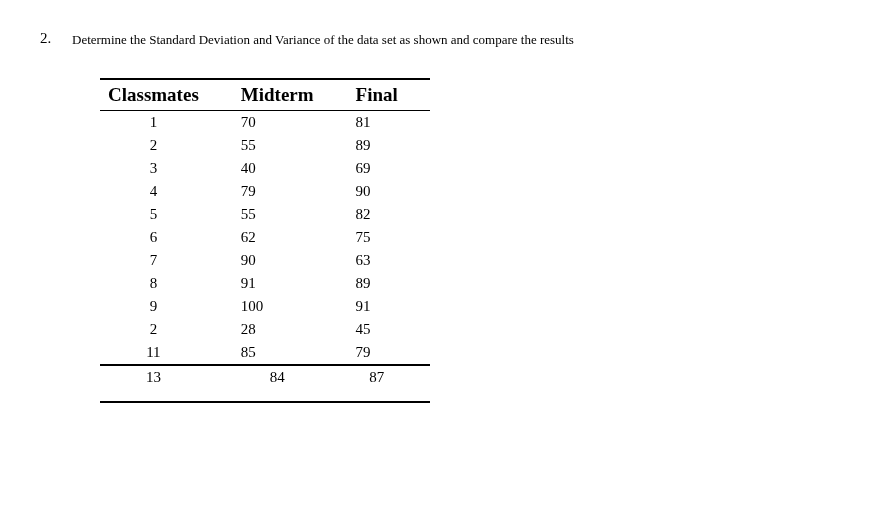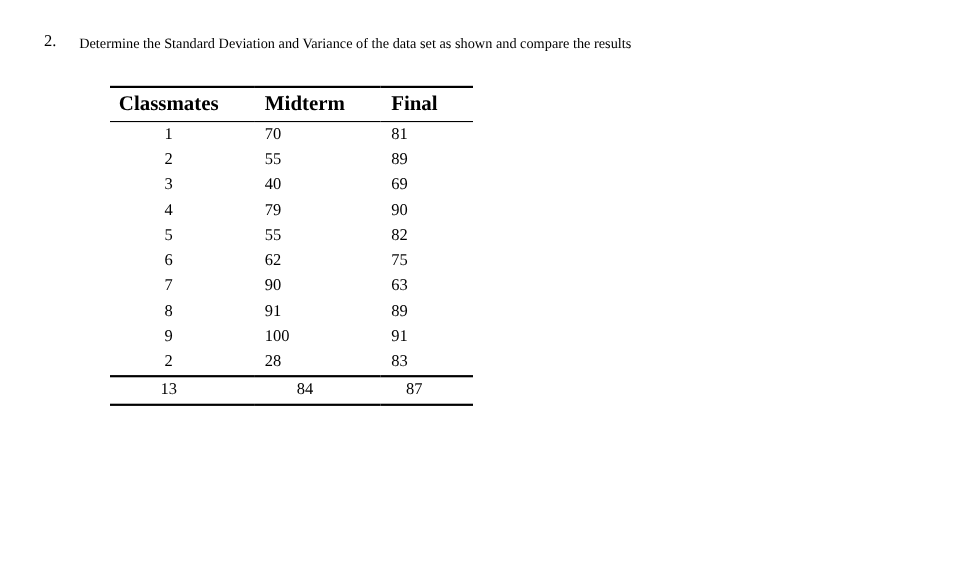--- a/index.html
+++ b/index.html
@@ -74,21 +74,21 @@
     }
 
     tbody tr td:first-child {
       text-align: center;
       padding-left: 8px;
     }
 
     tfoot tr td {
       border-top: 2.5px solid #000;
       border-bottom: 2.5px solid #000;
-      padding: 3px 32px 4px 10px;
+      padding: 3px 32px 15px 10px;
       font-size: 15px;
       text-align: center;
     }
 
     tfoot tr td:first-child {
       text-align: center;
       padding-left: 8px;
     }
   </style>
 </head>
@@ -153,21 +153,26 @@
         <td>89</td>
       </tr>
           <tr>
         <td>9</td>
         <td>100</td>
         <td>91</td>
       </tr>
           <tr>
         <td>2</td>
         <td>28</td>
-        <td>83</td>
+        <td>45</td>
+      </tr>
+          <tr>
+        <td>11</td>
+        <td>85</td>
+        <td>79</td>
       </tr>
         </tbody>
       <tfoot id="table-foot">
       <tr>
         <td>13</td>
         <td>84</td>
         <td>87</td>
       </tr>
         </tfoot>
     </table>

